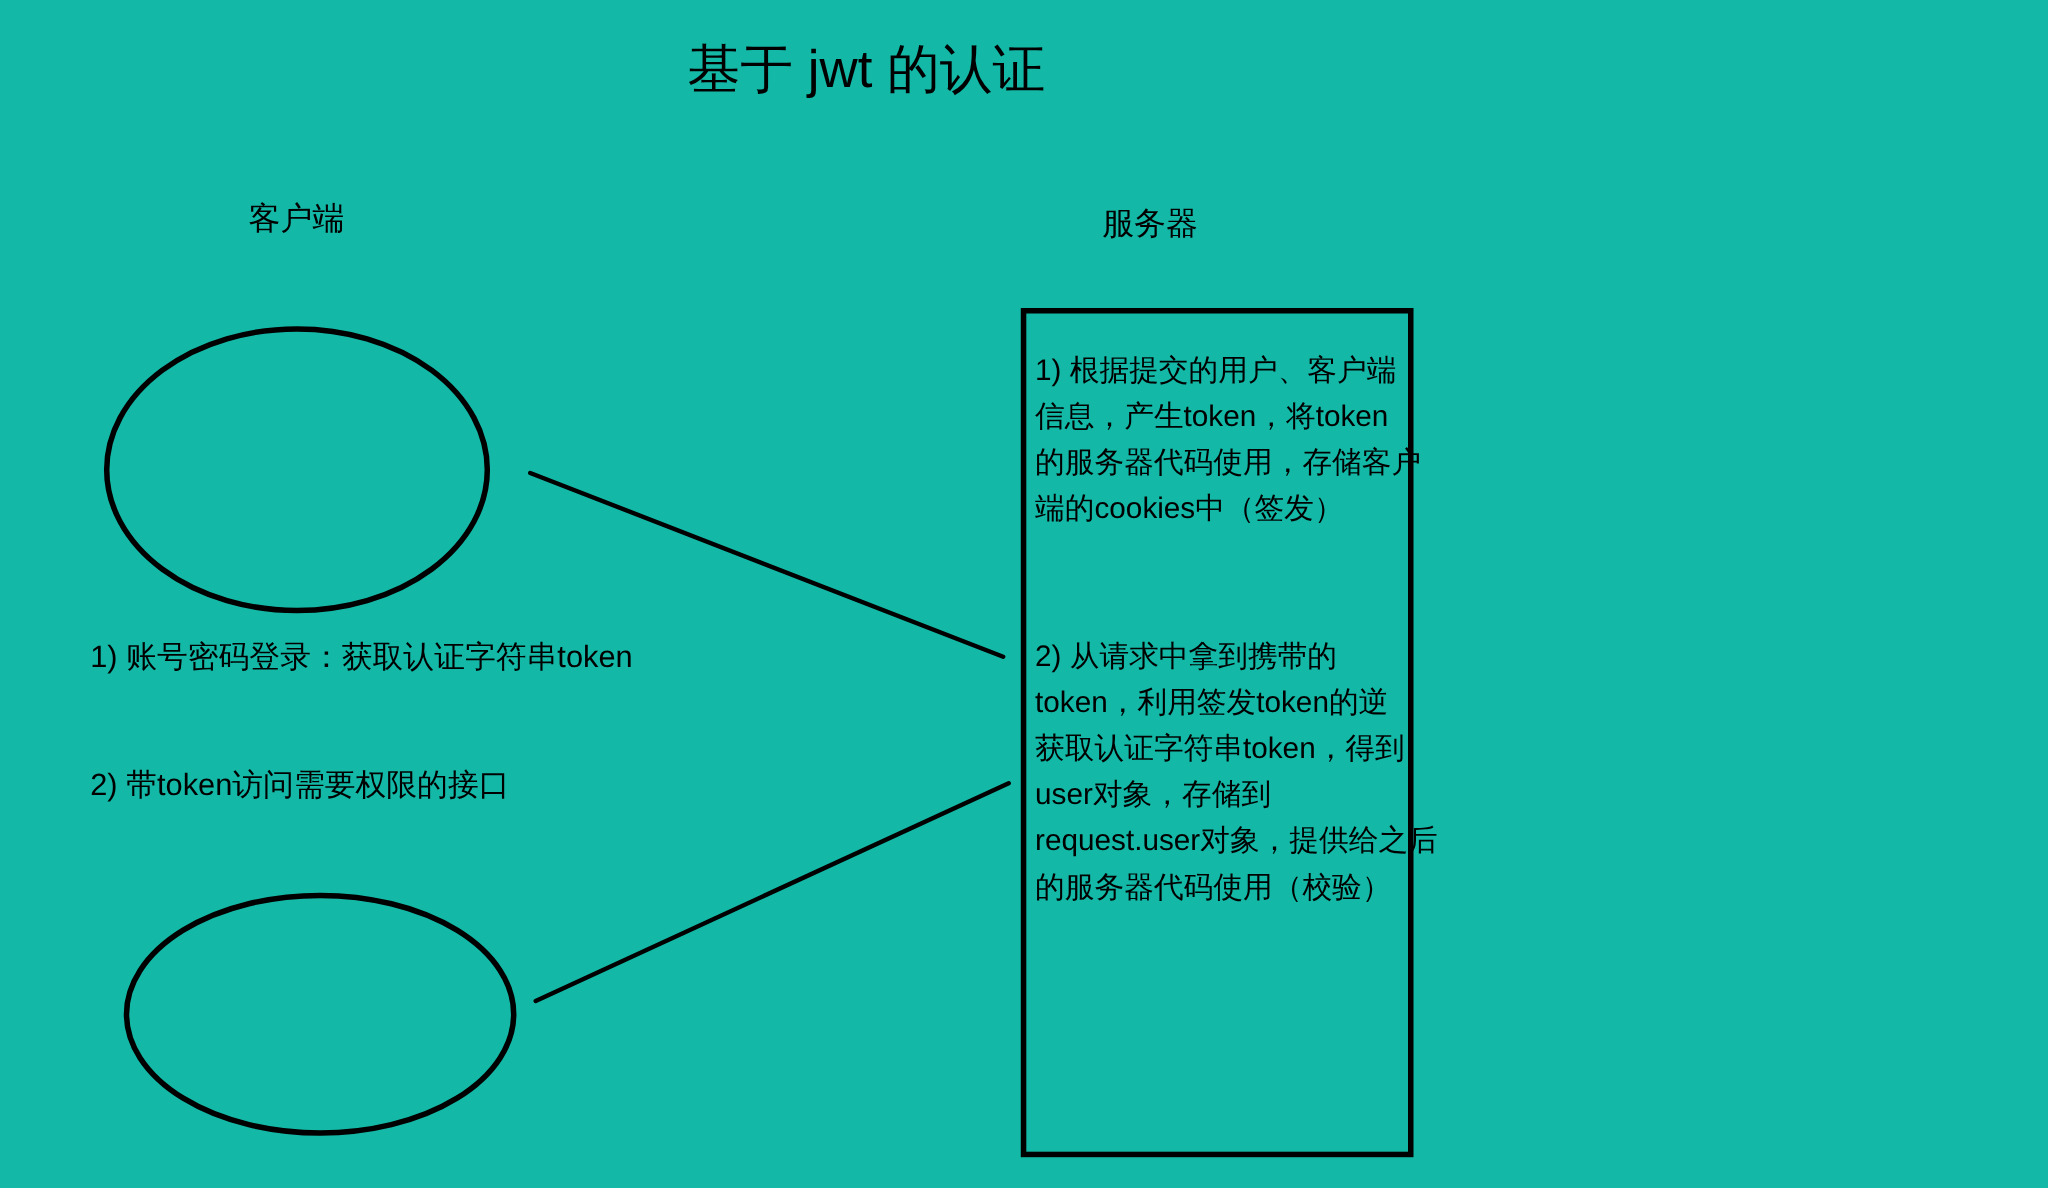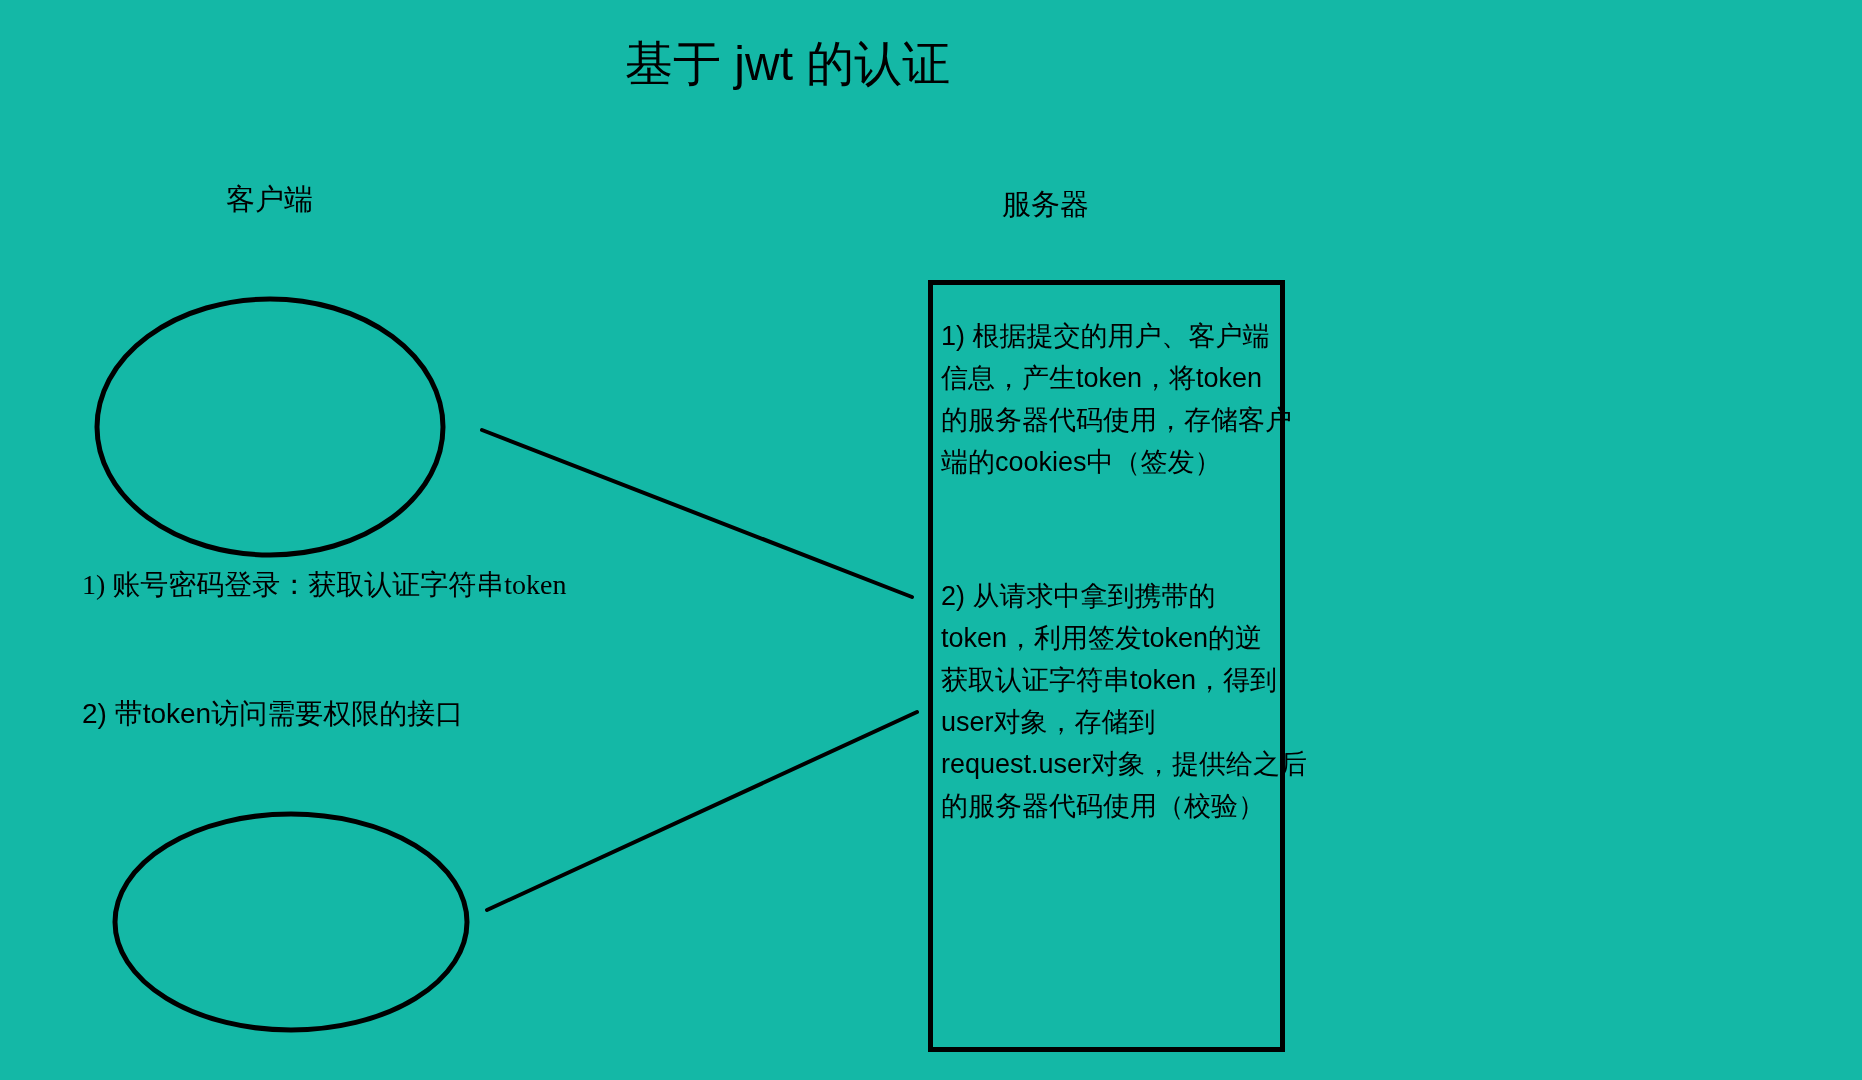--- a/index.html
+++ b/index.html
@@ -41,21 +41,21 @@
   }
   .col-label.client { left: 226px; top: 182px; }
   .col-label.server { left: 1002px; top: 187px; }
   .note {
     position: absolute;
     left: 82px;
     font-size: 28px;
     line-height: 1.2;
     white-space: nowrap;
   }
-  .note.n1 { top: 568px; font-family: Liberation Serif, serif; }
+  .note.n1 { top: 580px; }
   .note.n2 { top: 697px; }
   .server-text {
     position: absolute;
     left: 941px;
     top: 299px;
     width: 340px;
     font-size: 27px;
     line-height: 42px;
     margin-top: 16px;
   }

